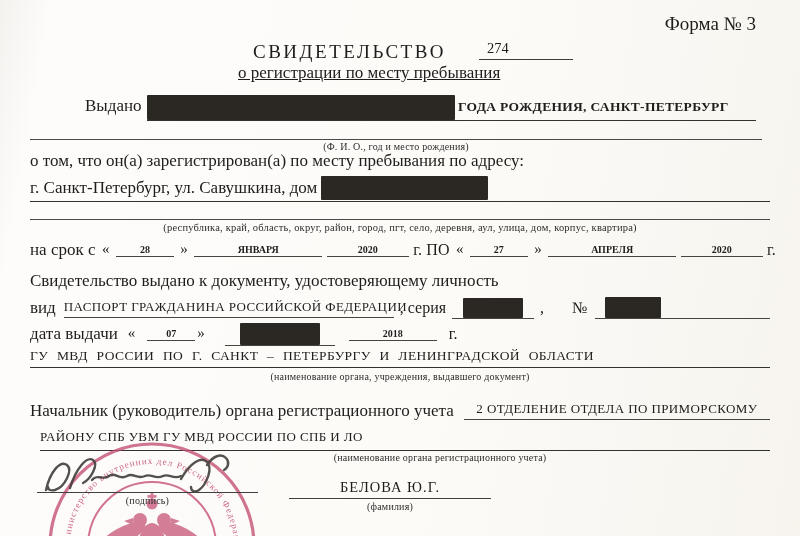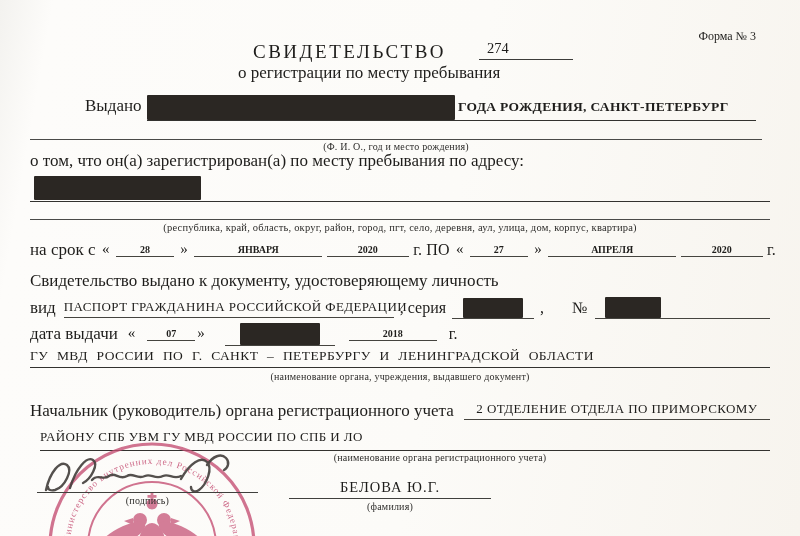--- a/index.html
+++ b/index.html
@@ -15,24 +15,24 @@
   .rule { border-top:1.5px solid #4a4a48; height:0; }
   .uline { border-bottom:1.4px solid #45443f; }
   .redact { background:#2b2723; border-radius:1px; flex:none; }
   .row { display:flex; align-items:center; }
   .lbl { font-size:17px; white-space:nowrap; }
   .quote { font-size:15px; padding:0 2px 1px 2px; }
   .fillcell { text-align:center; font-weight:bold; font-size:10px; padding-bottom:1px; flex:none; }
   .capsval { font-size:13px; letter-spacing:.4px; white-space:nowrap; }
 
   
-  .form-no   { top:29px; right:44px; font-size:12px; }
+  .form-no   { top:13px; right:44px; font-size:19px; }
   .title     { left:253px; top:41px; font-size:19px; letter-spacing:2.5px; white-space:nowrap; }
   .title-num { left:479px; top:40px; width:94px; border-bottom:1.4px solid #3c3c3a; font-size:14.5px; padding:0 0 2px 8px; }
-  .subtitle  { left:238px; top:63px; font-size:17px; white-space:nowrap; }
+  .subtitle  { left:238px; top:63px; font-size:17px; white-space:nowrap;text-decoration:underline; }
 
   
   .issued-label { left:85px; top:96px; }
   .issued-line  { left:147px; right:44px; top:94px; height:27px; border-bottom:1.6px solid #33322f; }
   .issued-line .redact { width:308px; height:25px; }
   .issued-value { font-weight:bold; font-size:13.5px; letter-spacing:.3px; margin-left:3px; line-height:1.6; white-space:nowrap; }
   .rule-fio    { left:30px; right:38px; top:139px; }
   .cap-fio     { left:30px; right:38px; top:141px; }
 
   
@@ -101,20 +101,21 @@
 <div class="abs lbl issued-label">Выдано</div>
 <div class="abs row issued-line">
   <div class="redact"></div>
   <div class="issued-value">ГОДА РОЖДЕНИЯ, САНКТ-ПЕТЕРБУРГ</div>
 </div>
 <div class="abs rule rule-fio"></div>
 <div class="abs caption cap-fio">(Ф. И. О., год и место рождения)</div>
 
 <div class="abs lbl stmt">о том, что он(а) зарегистрирован(а) по месту пребывания по адресу:</div>
 <div class="abs row addr-row">
+  <div class="lbl">г. Санкт-Петербург, ул. Савушкина, дом</div>
   <div class="redact"></div>
 </div>
 <div class="abs rule rule-addr"></div>
 <div class="abs caption cap-addr">(республика, край, область, округ, район, город, пгт, село, деревня, аул, улица, дом, корпус, квартира)</div>
 
 <div class="abs row dates-row">
   <div class="lbl">на срок с</div>
   <div class="quote">«</div>
   <div class="fillcell uline d-day">28</div>
   <div class="quote">»</div>

